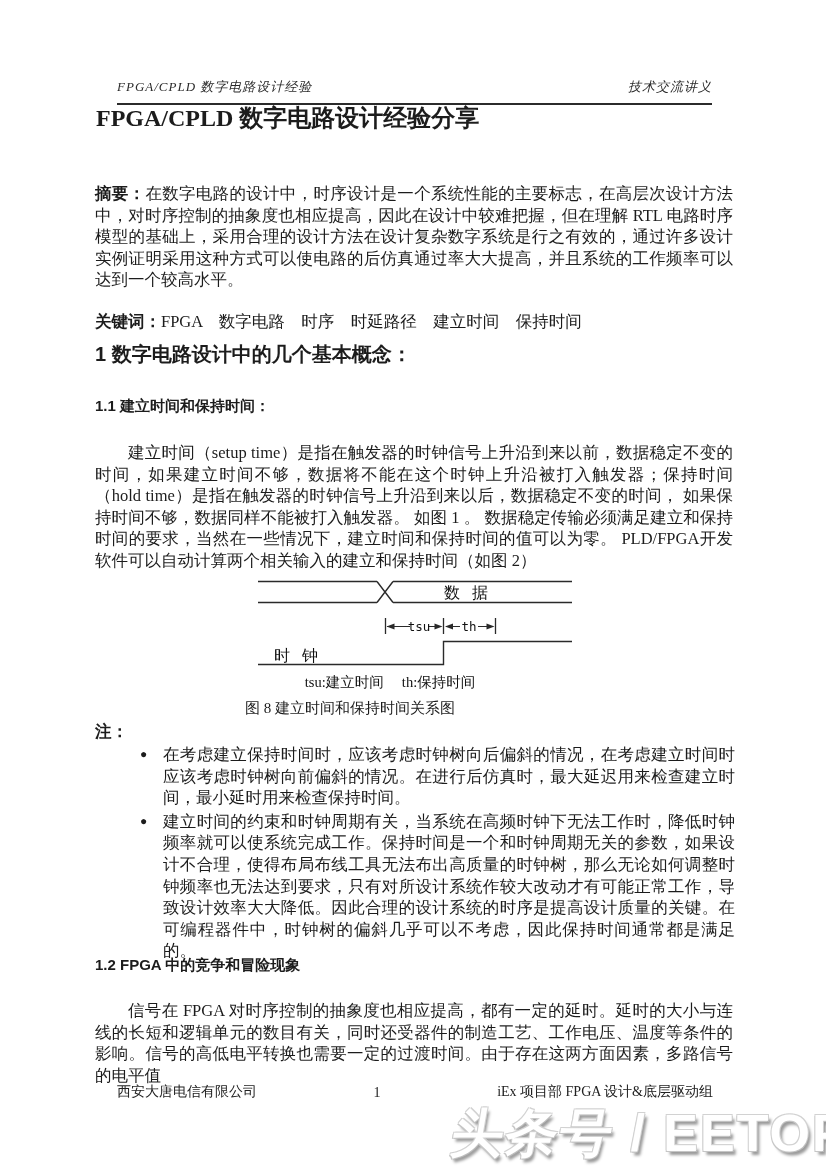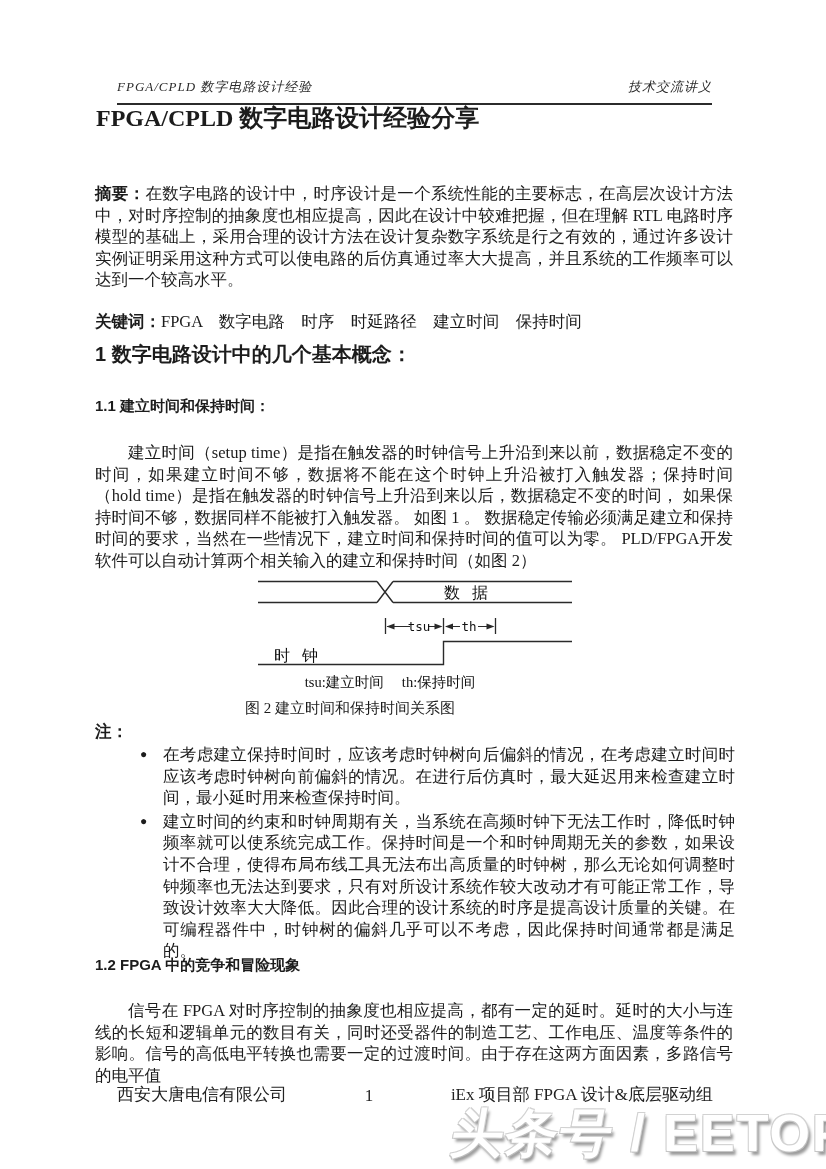--- a/index.html
+++ b/index.html
@@ -74,21 +74,21 @@
   .notes-label { position: absolute; top: 721px; left: 95px; font-size: 16.5px; font-weight: bold; }
   .notes { position: absolute; top: 744px; left: 95px; width: 640px; }
   .note { display: flex; font-size: 16.5px; line-height: 21.6px; text-align: justify; }
   .note + .note { margin-top: 2px; }
   .bullet { flex: none; width: 23px; margin-left: 45px; font-size: 12px; line-height: 21.6px; }
   .note-text { flex: 1; }
   
   .footer {
     position: absolute; top: 1083px; left: 117px; right: 113px;
     display: flex; justify-content: space-between; align-items: flex-end;
-    font-size: 17px; color: #222;
+    font-size: 14px; color: #222;
   }
   
   .watermark {
     position: absolute; top: 1099px; left: 452px;
     font-family: "Liberation Sans", "DejaVu Sans", sans-serif;
     font-size: 52px; font-weight: bold; letter-spacing: 2px;
     white-space: nowrap;
     color: #ffffff;
     text-shadow:
       -1px -1px 0 #d2d2d2, 1px -1px 0 #d2d2d2,
@@ -141,21 +141,21 @@
       <polygon points="244.5,52.5 236.5,49.5 236.5,55.5" fill="#2a2a2a"></polygon>
       <text class="mono" x="219" y="57" text-anchor="middle" font-size="12.5">th</text>
     </g>
 
     <path d="M8 90.5 H193.5 V67.5 H322" stroke="#2a2a2a" stroke-width="1.4" fill="none"></path>
     <text x="24" y="87" font-size="16" style="letter-spacing:4px">时 钟</text>
 
     <text x="140" y="113" text-anchor="middle" font-size="14.5">tsu:建立时间　 th:保持时间</text>
   </svg>
 
-  <div class="caption">图 2  建立时间和保持时间关系图</div>
+  <div class="caption">图 8  建立时间和保持时间关系图</div>
 
   <div class="notes-label">注：</div>
 
   <div class="notes">
     <div class="note">
       <span class="bullet">●</span>
       <span class="note-text">在考虑建立保持时间时，应该考虑时钟树向后偏斜的情况，在考虑建立时间时应该考虑时钟树向前偏斜的情况。在进行后仿真时，最大延迟用来检查建立时间，最小延时用来检查保持时间。</span>
     </div>
     <div class="note">
       <span class="bullet">●</span>

